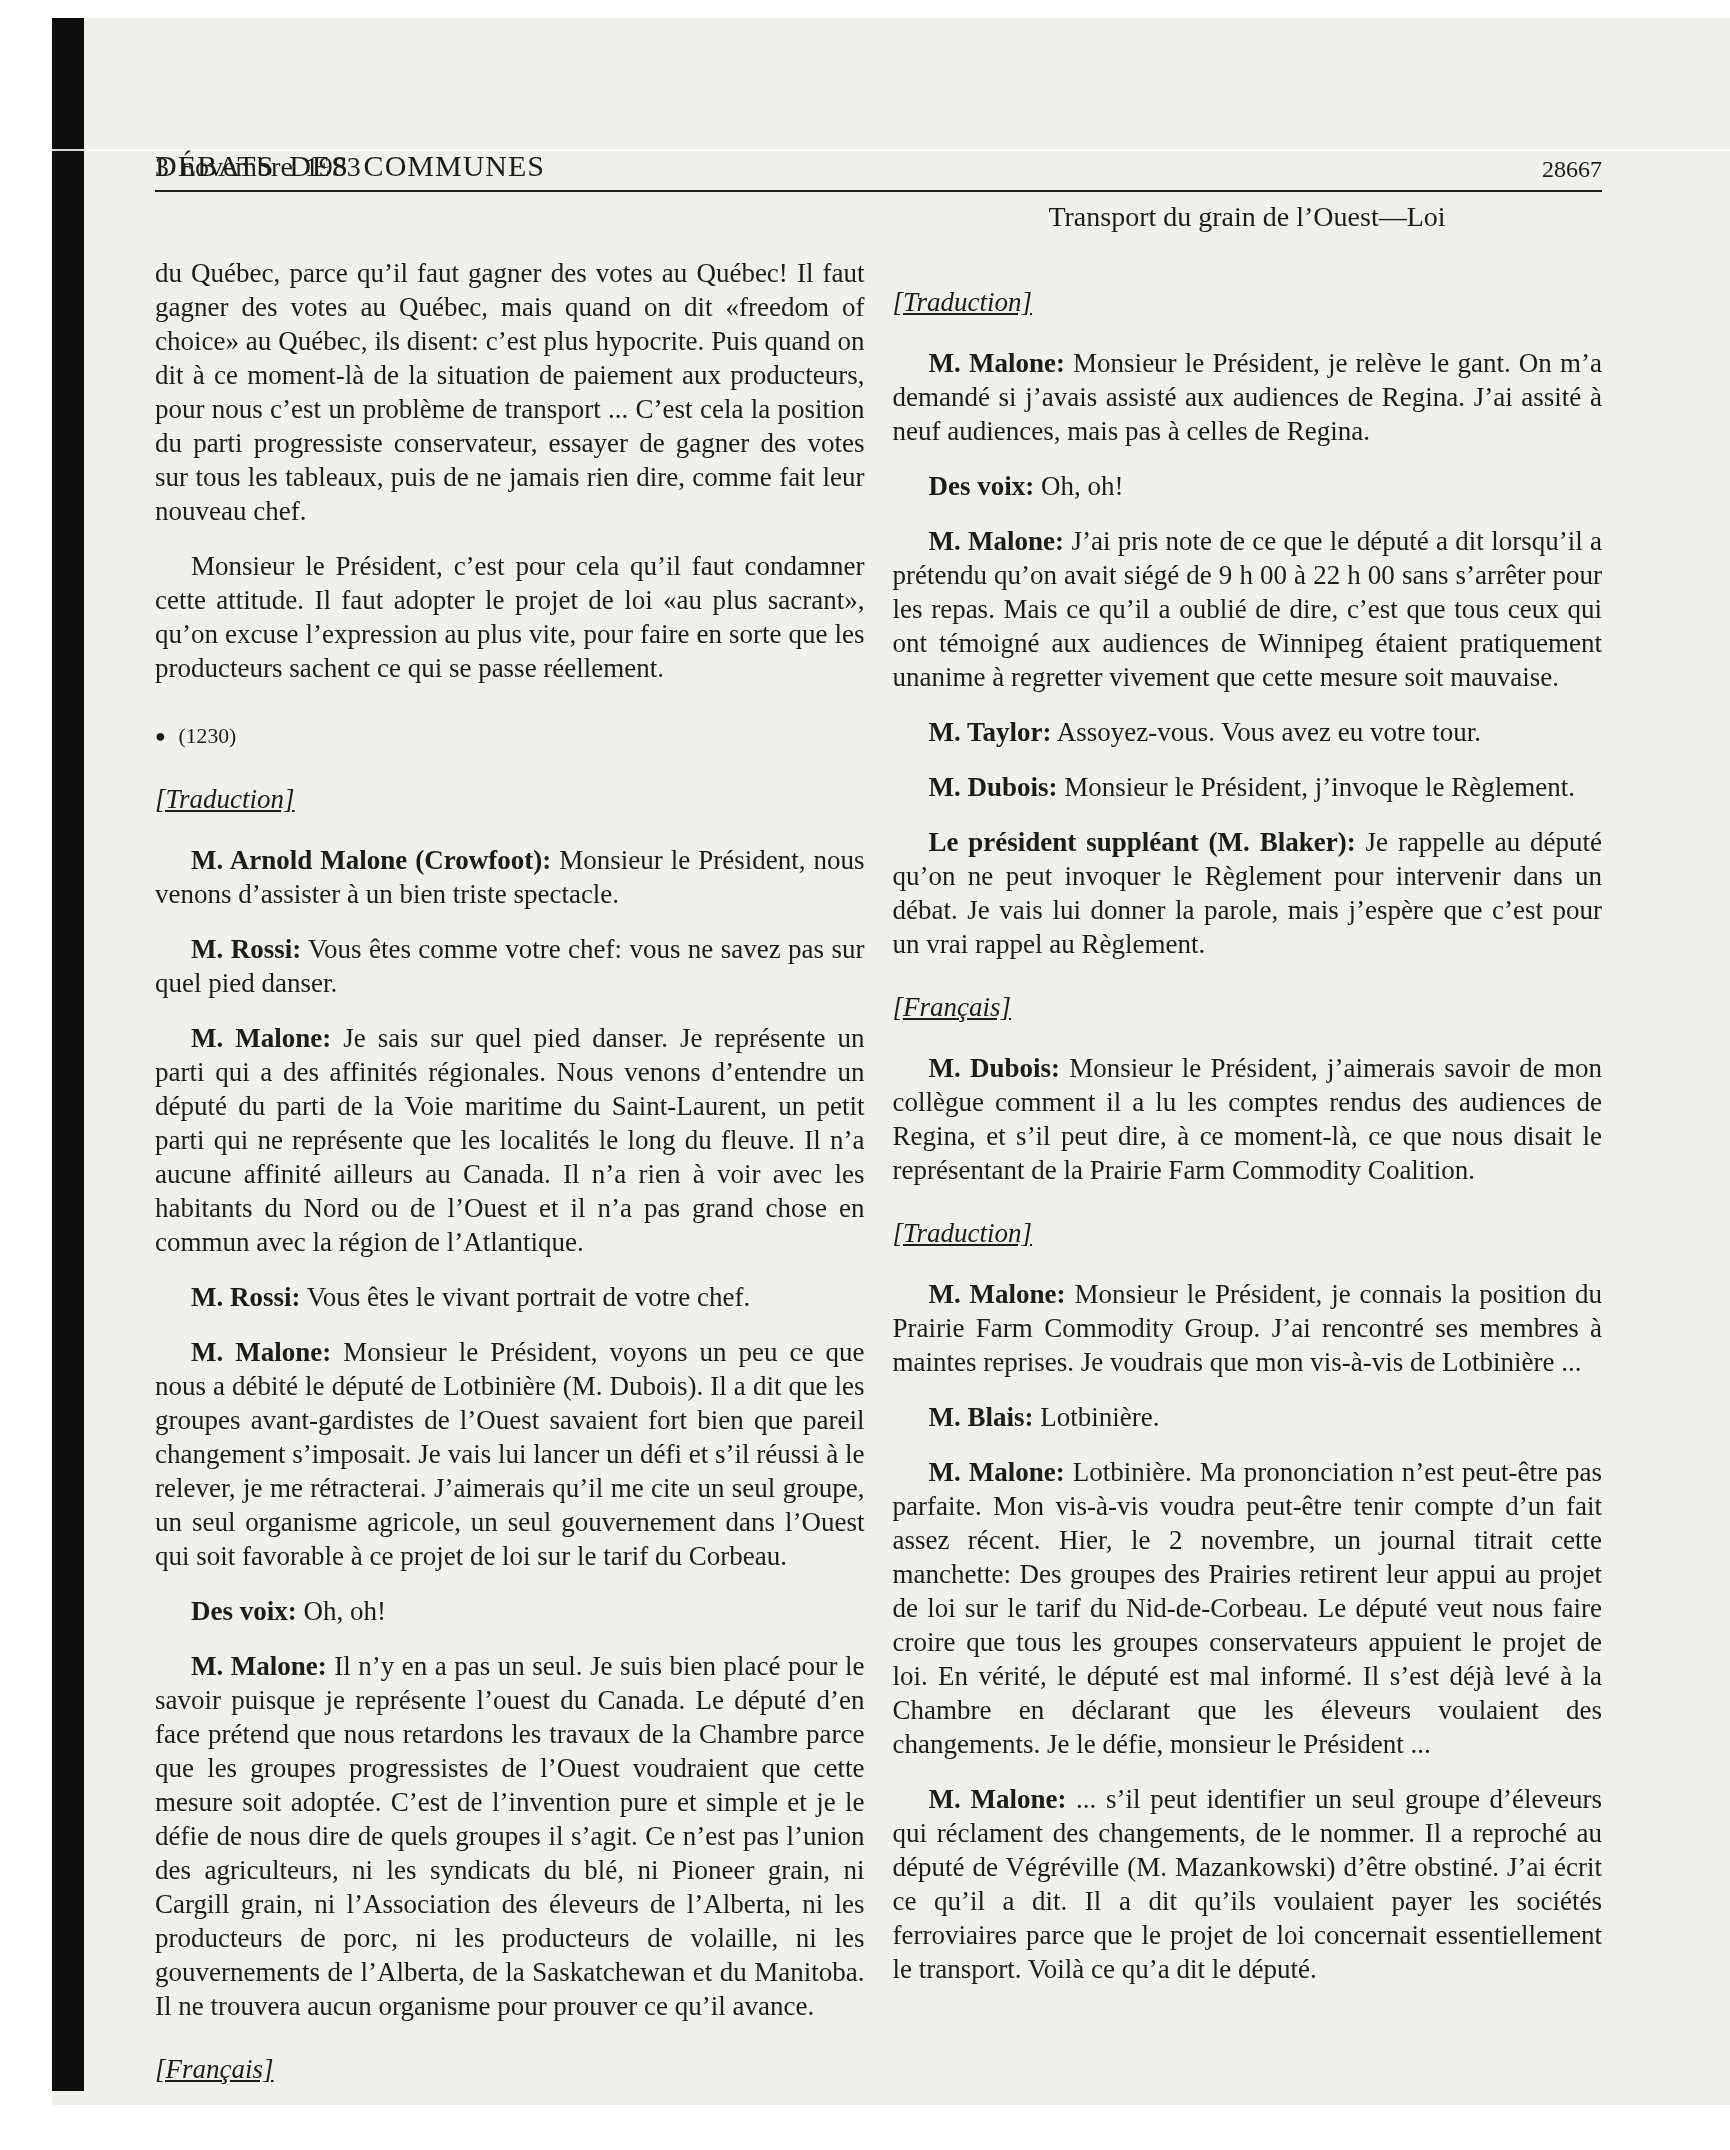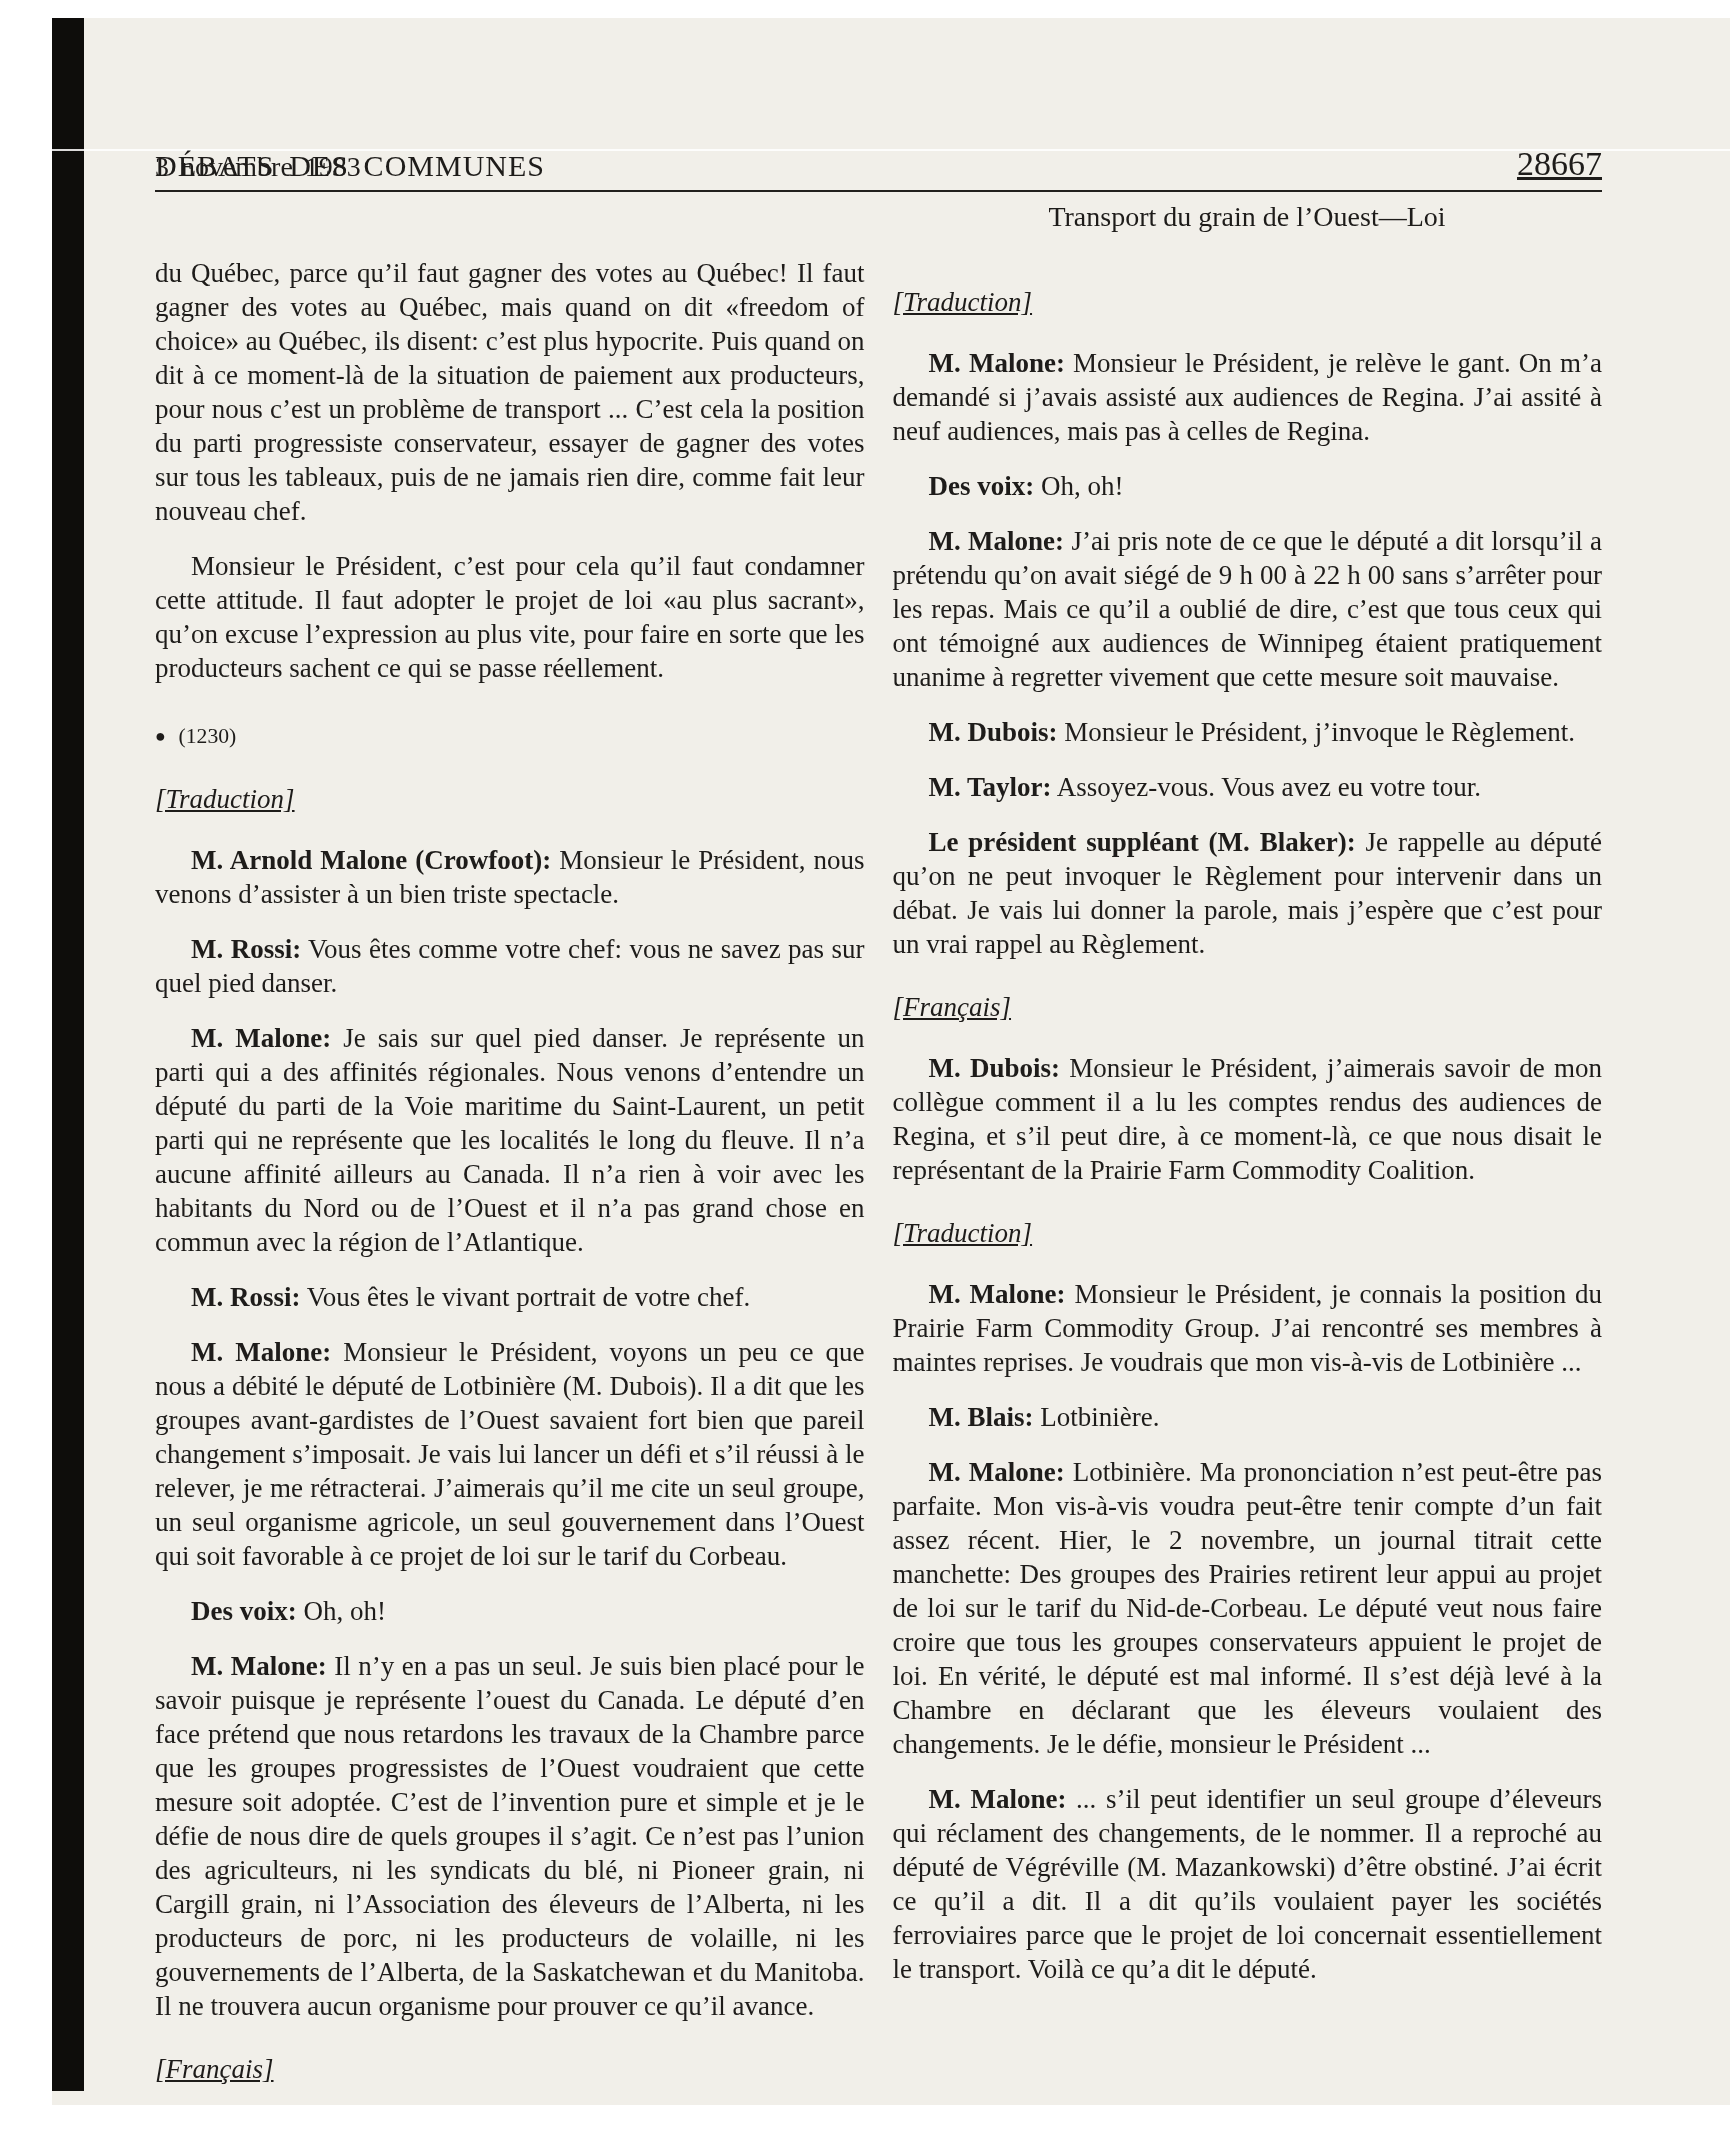--- a/index.html
+++ b/index.html
@@ -61,22 +61,21 @@
     position: absolute;
     bottom: 7px;
     font-size: 30px;
     letter-spacing: 1px;
     word-spacing: 6.3px;
   }
   .header-page-number {
     position: absolute;
     right: 0;
     bottom: 7px;
-    font-size: 34px;
-    text-decoration: underline;
+    font-size: 24px;
   }
   .running-head {
     width: 710px;
     margin-left: auto;
     margin-top: 9.8px;
     text-align: center;
     font-size: 28px;
   }
   .columns {
     display: flex;
@@ -177,26 +176,26 @@
         </p>
         <p class="para indent">
           <span class="speaker">Des voix:</span>
           <span>Oh, oh!</span>
         </p>
         <p class="para indent">
           <span class="speaker">M. Malone:</span>
           <span>J’ai pris note de ce que le député a dit lorsqu’il a prétendu qu’on avait siégé de 9 h 00 à 22 h 00 sans s’arrêter pour les repas. Mais ce qu’il a oublié de dire, c’est que tous ceux qui ont témoigné aux audiences de Winnipeg étaient pratiquement unanime à regretter vivement que cette mesure soit mauvaise.</span>
         </p>
         <p class="para indent">
+          <span class="speaker">M. Taylor:</span>
+          <span>Assoyez-vous. Vous avez eu votre tour.</span>
+        </p>
+        <p class="para indent">
           <span class="speaker">M. Dubois:</span>
           <span>Monsieur le Président, j’invoque le Règlement.</span>
-        </p>
-        <p class="para indent">
-          <span class="speaker">M. Taylor:</span>
-          <span>Assoyez-vous. Vous avez eu votre tour.</span>
         </p>
         <p class="para indent">
           <span class="speaker">Le président suppléant (M. Blaker):</span>
           <span>Je rappelle au député qu’on ne peut invoquer le Règlement pour intervenir dans un débat. Je vais lui donner la parole, mais j’espère que c’est pour un vrai rappel au Règlement.</span>
         </p>
         <p class="tag">[Français]</p>
         <p class="para indent">
           <span class="speaker">M. Dubois:</span>
           <span>Monsieur le Président, j’aimerais savoir de mon collègue comment il a lu les comptes rendus des audiences de Regina, et s’il peut dire, à ce moment-là, ce que nous disait le représentant de la Prairie Farm Commodity Coalition.</span>
         </p>

